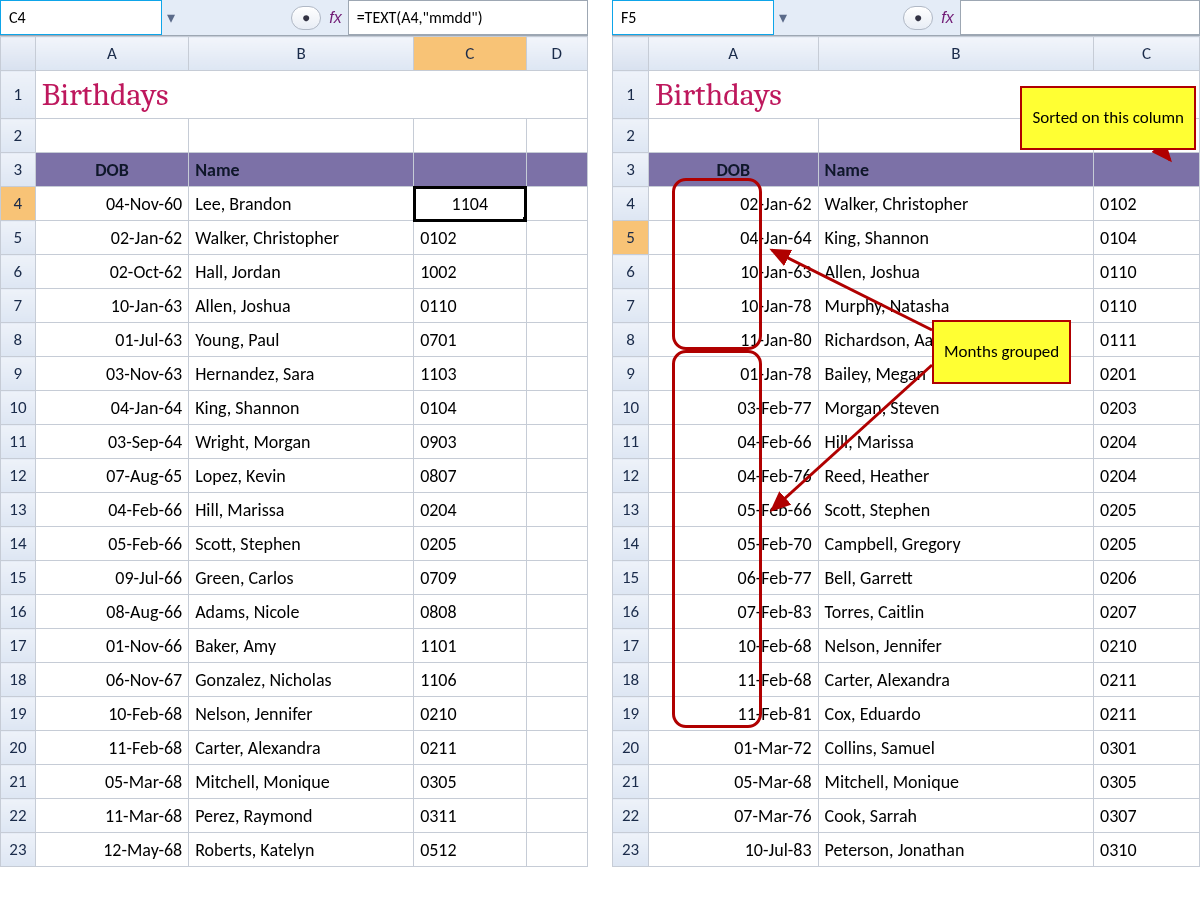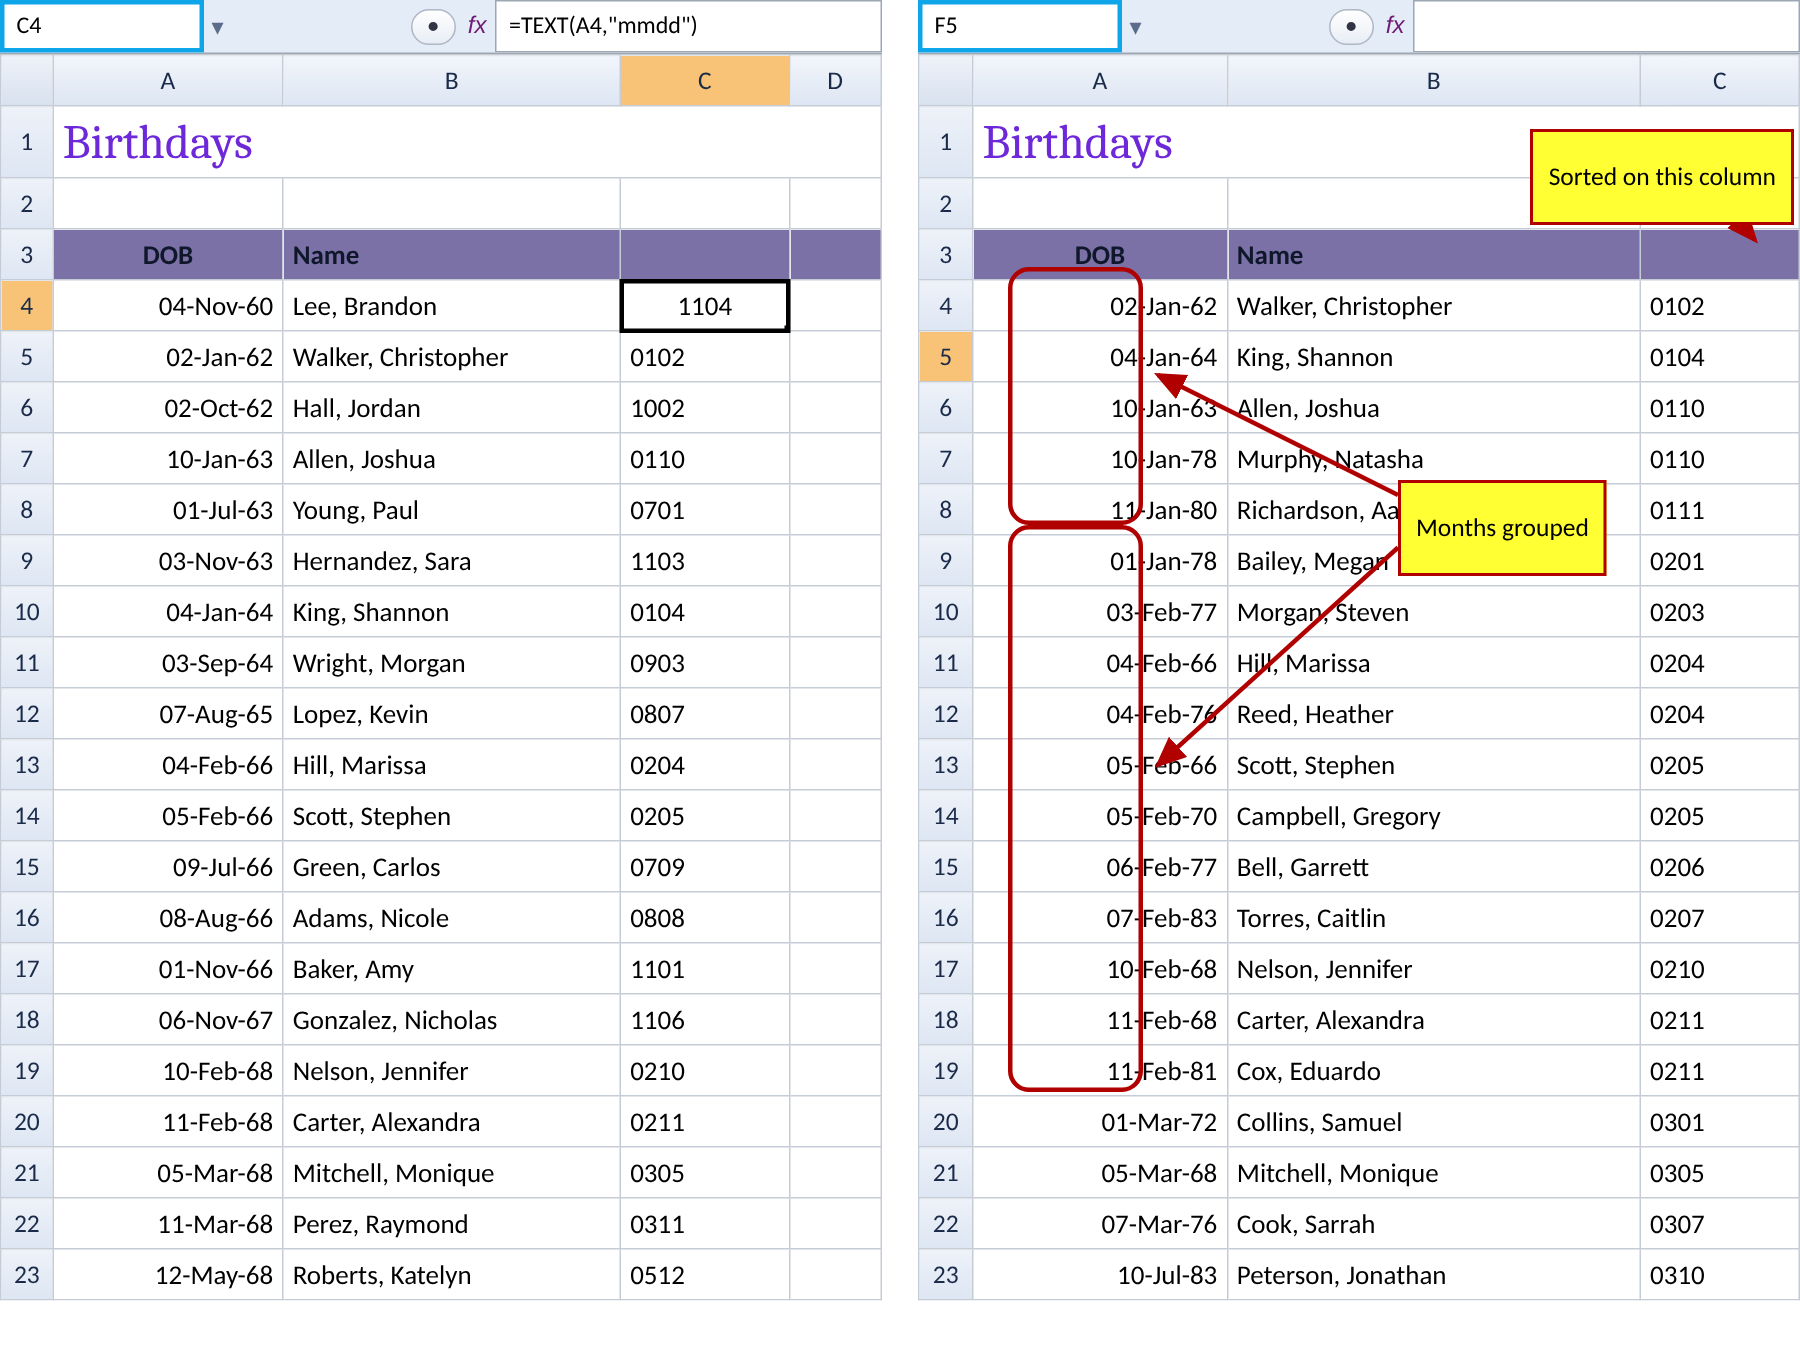--- a/index.html
+++ b/index.html
@@ -19,23 +19,23 @@
   }
   .fbar {
     display: flex;
     align-items: center;
     height: 36px;
     border-bottom: 1px solid #9da7b3;
     background: #e4ecf7;
     font-size: 16px;
   }
   .fbar .namebox {
-    width: 136px;
+    width: 162px;
     background: #fff;
-    border: 3px solid #0ea5e9;
+    border: 1px solid #0ea5e9;
     height: 100%;
     display: flex;
     align-items: center;
     padding: 0 8px;
     font-weight: 500;
   }
   .fbar .dd {
     width: 18px;
     height: 100%;
     display: flex;
@@ -103,21 +103,21 @@
   }
   .grid tbody th.active {
     background: #f8c376;
   }
   .grid thead th.active {
     background: #f8c376;
   }
   .title-cell {
     font-size: 32px;
     font-weight: 300;
-    color: #6d28d9;
+    color: #be185d;
     font-family: Cambria, serif;
   }
   tr.hdr td {
     background: #7c71a7;
     color: #0f172a;
     font-weight: 600;
     text-align: left;
   }
   tr.hdr td.center { text-align:center; }
   td.r { text-align: right; }

